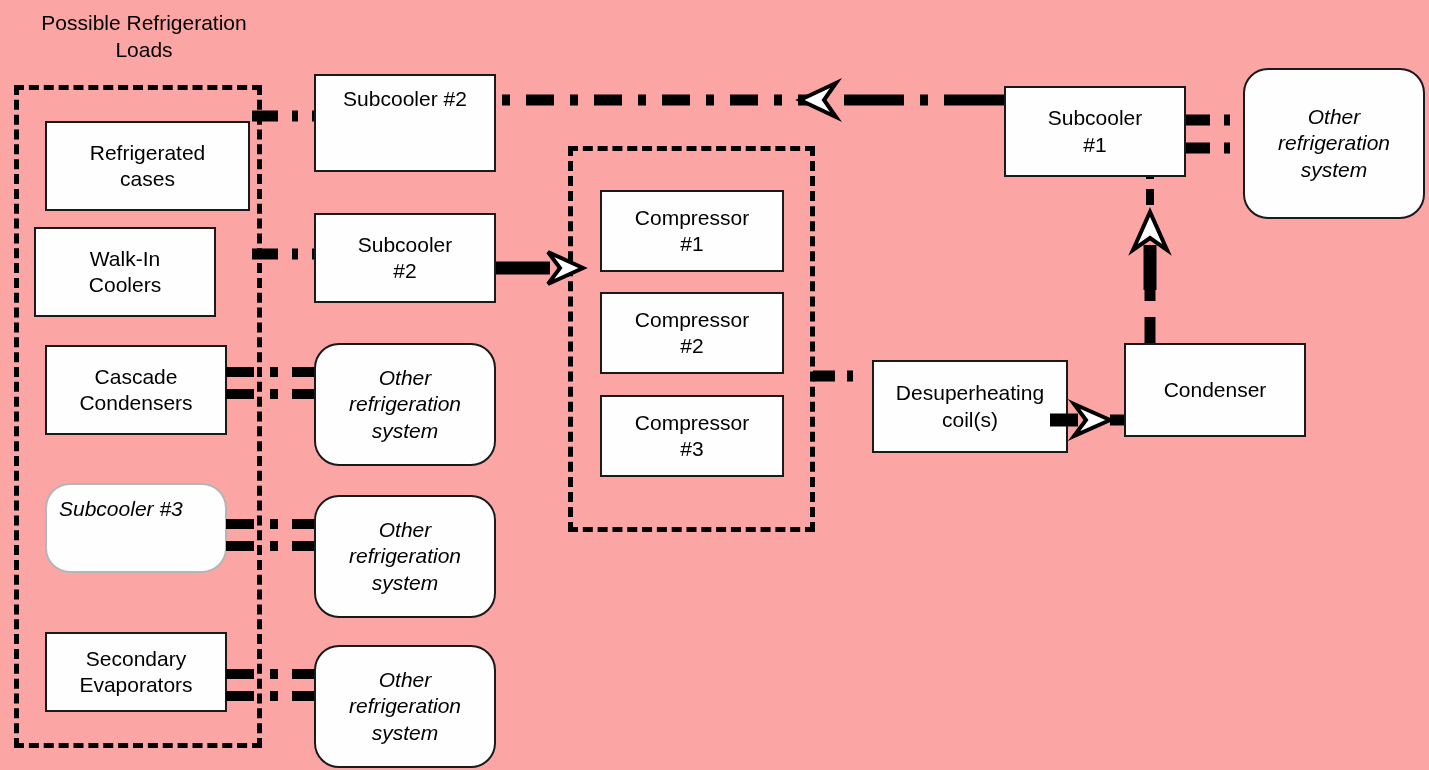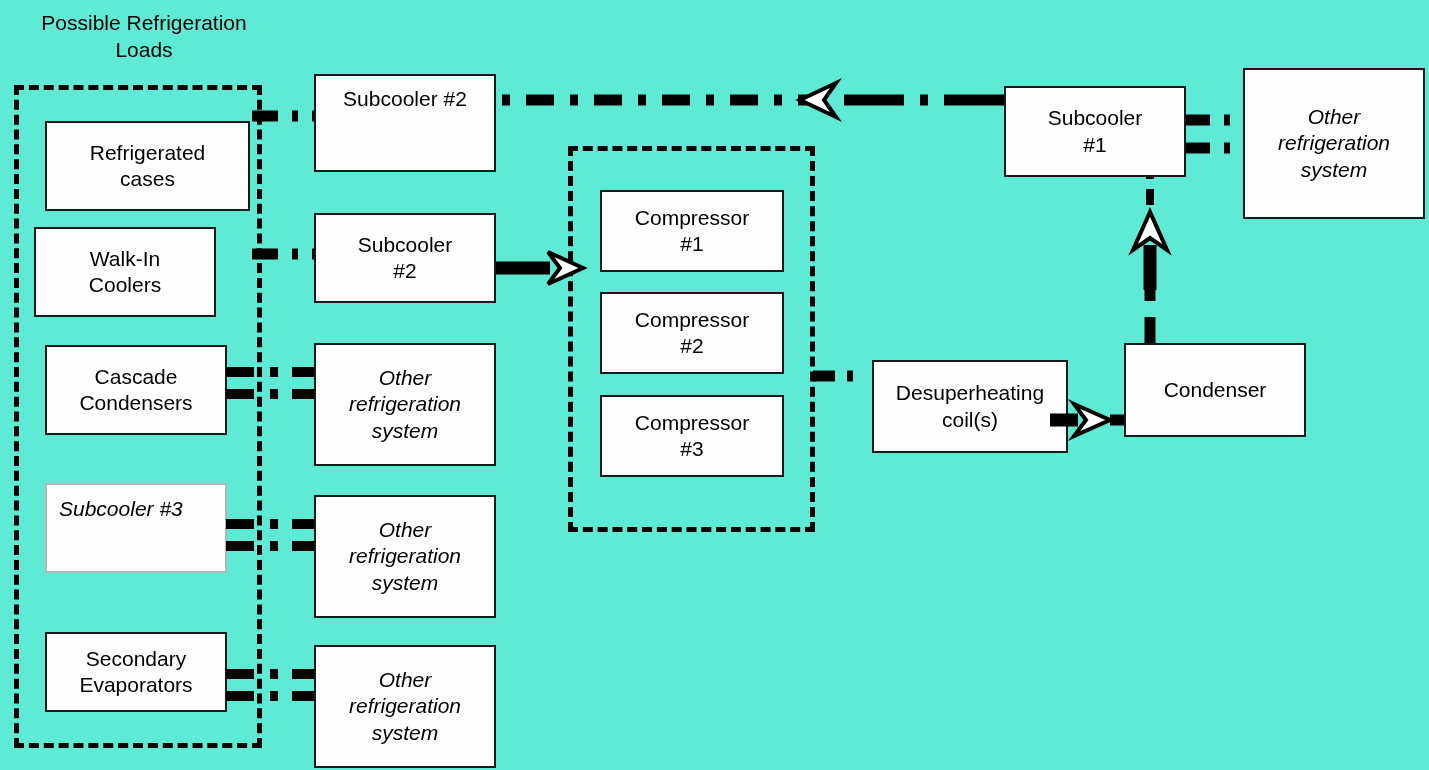--- a/index.html
+++ b/index.html
@@ -4,21 +4,21 @@
 <style>
   html, body {
     margin: 0;
     padding: 0;
     background: #ffffff;
   }
   #canvas {
     position: relative;
     width: 1429px;
     height: 770px;
-    background: #5eead4;
+    background: #fca5a5;
     font-family: "Liberation Sans", sans-serif;
     overflow: hidden;
   }
   .title {
     position: absolute;
     font-size: 21px;
     color: #000;
     line-height: 1.28;
     text-align: center;
     white-space: pre-line;
@@ -30,21 +30,21 @@
     box-sizing: border-box;
     display: flex;
     align-items: center;
     justify-content: center;
     text-align: center;
     font-size: 21px;
     color: #000;
     line-height: 1.26;
     white-space: pre-line;
   }
-  .box.italic { font-style: italic; }
+  .box.italic { font-style: italic; border-radius: 25px; }
   .box.faint  { border: 2px solid #b5b5b5; }
   .box.top-align { align-items: flex-start; padding-top: 11px; }
   .box.clipped { overflow: hidden; }
   .group {
     position: absolute;
     box-sizing: border-box;
     background: transparent;
   }
   .svg-layer {
     position: absolute;

